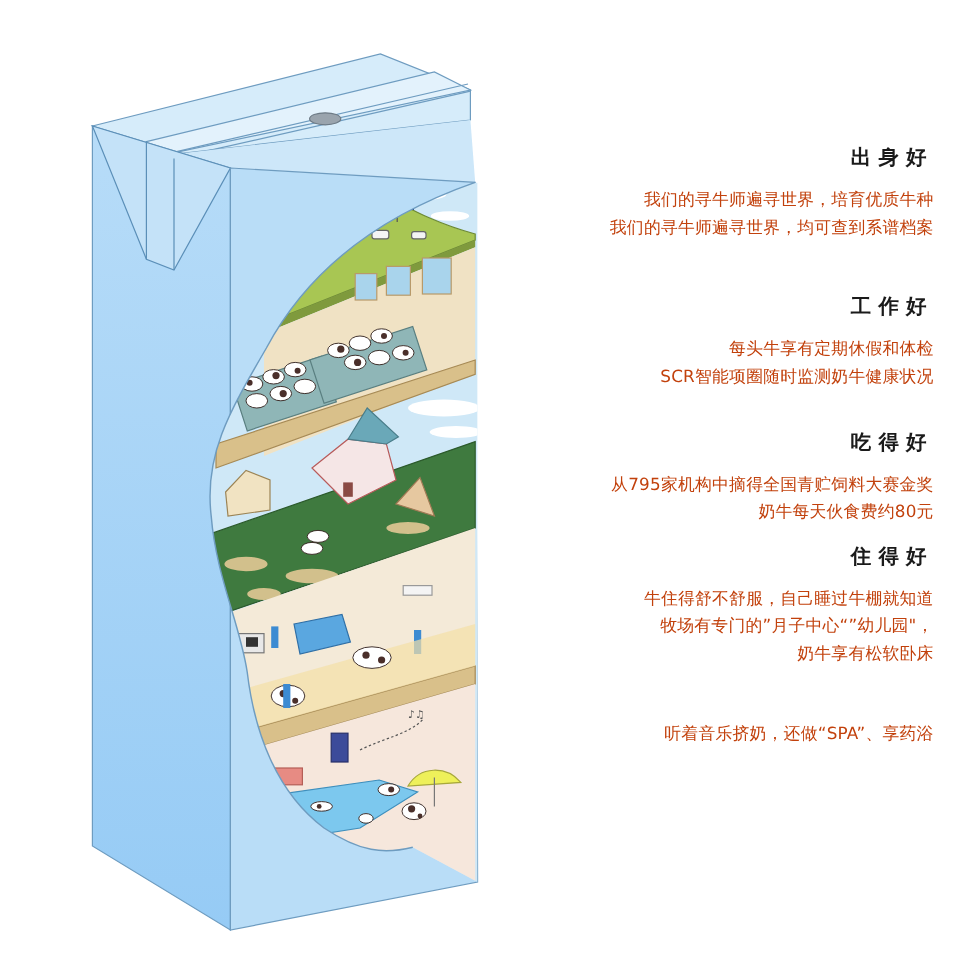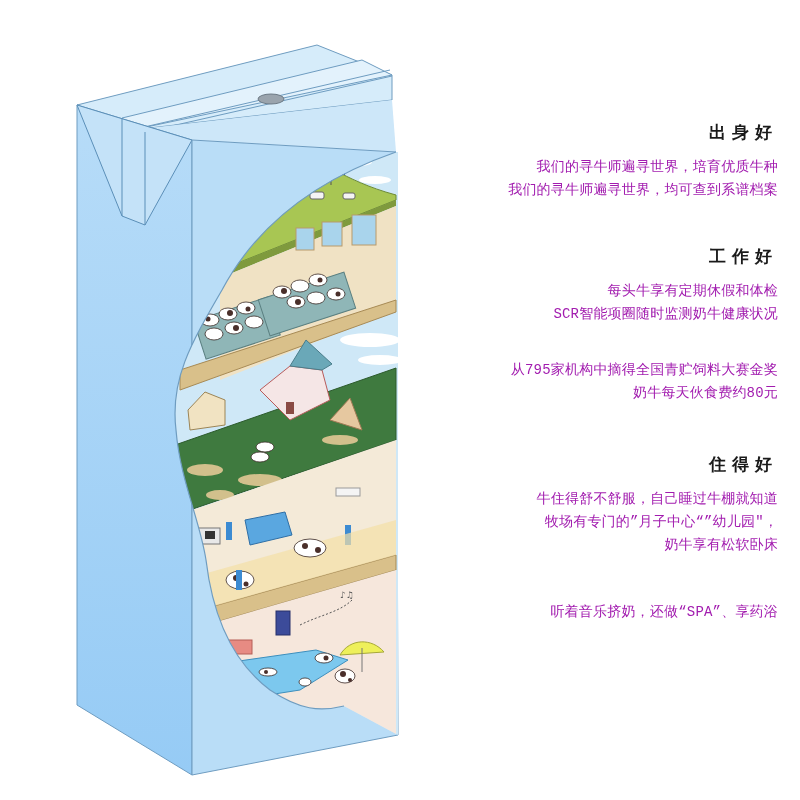--- a/index.html
+++ b/index.html
@@ -4,22 +4,22 @@
 <style>
   html, body { margin: 0; padding: 0; background: #ffffff; }
   body { width: 800px; height: 800px; position: relative; overflow: hidden;
          font-family: "DejaVu Sans", "Liberation Sans", sans-serif; }
   .carton { position: absolute; left: 0; top: 0; width: 800px; height: 800px; }
   .features { position: absolute; left: 418px; top: 0; width: 360px; }
   .feature { position: absolute; left: 0; width: 360px; text-align: right; }
   .feature-title { font-family: "DejaVu Serif", "Liberation Serif", serif;
                    font-weight: bold; font-size: 17px; color: #1a1a1a;
                    letter-spacing: 6px; margin: 0 0 14px 0; line-height: 20px; }
-  .feature-line { font-size: 14px; color: #a21caf; line-height: 23px; margin: 0;
-                  white-space: nowrap; letter-spacing: 0.2px; font-family: Liberation Mono, monospace; }
+  .feature-line { font-size: 14px; color: #c2410c; line-height: 23px; margin: 0;
+                  white-space: nowrap; letter-spacing: 0.2px; }
 </style>
 </head>
 <body>
 
 <svg class="carton" viewBox="0 0 800 800" xmlns="http://www.w3.org/2000/svg">
   <defs>
     <clipPath id="cutaway">
       <path d="M396 152 C 330 175, 262 215, 222 290 C 190 345, 170 380, 176 430 C 180 480, 200 520, 206 560 C 212 610, 230 660, 270 690 C 300 710, 320 712, 344 706 L 398 735 L 398 152 Z"></path>
     </clipPath>
     <linearGradient id="frontGrad" x1="0" y1="0" x2="0" y2="1">
@@ -172,20 +172,21 @@
     <h3 class="feature-title">出身好</h3>
     <p class="feature-line">我们的寻牛师遍寻世界，培育优质牛种</p>
     <p class="feature-line">我们的寻牛师遍寻世界，均可查到系谱档案</p>
   </div>
   <div class="feature" style="top:246px">
     <h3 class="feature-title">工作好</h3>
     <p class="feature-line">每头牛享有定期休假和体检</p>
     <p class="feature-line">SCR智能项圈随时监测奶牛健康状况</p>
   </div>
   <div class="feature" style="top:359px">
+    <h3 class="feature-title">吃得好</h3>
     <p class="feature-line">从795家机构中摘得全国青贮饲料大赛金奖</p>
     <p class="feature-line">奶牛每天伙食费约80元</p>
   </div>
   <div class="feature" style="top:454px">
     <h3 class="feature-title">住得好</h3>
     <p class="feature-line">牛住得舒不舒服，自己睡过牛棚就知道</p>
     <p class="feature-line">牧场有专门的”月子中心“”幼儿园"，</p>
     <p class="feature-line">奶牛享有松软卧床</p>
   </div>
   <div class="feature" style="top:601px">

